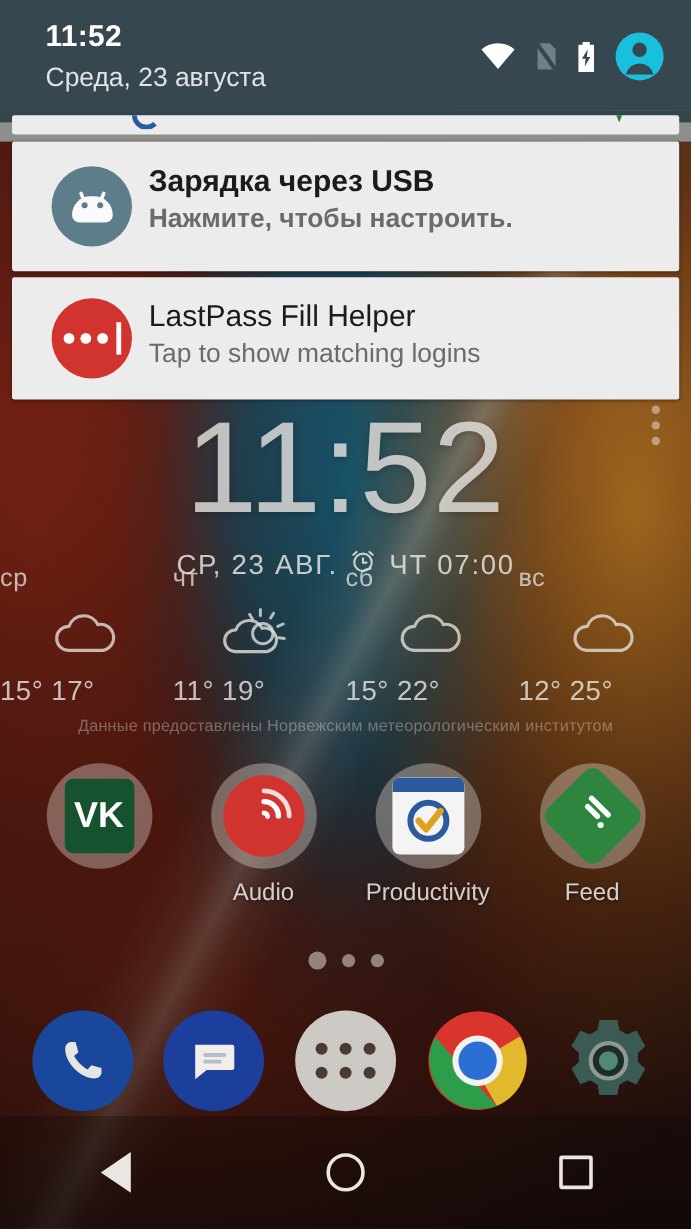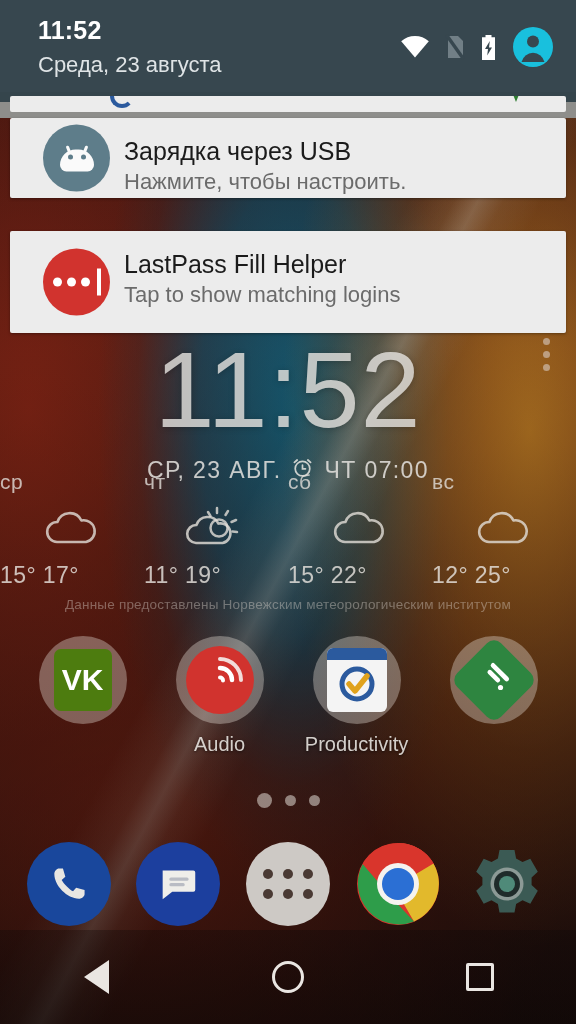--- a/index.html
+++ b/index.html
@@ -80,21 +80,21 @@
     position:absolute; right:42px; top:-14px; width:16px; height:20px;
     background:#2f7d32; clip-path:polygon(50% 100%,0 0,100% 0);
   }
 
   .notif {
     position:absolute; left:10px; width:556px;
     background:#ececec;
     border-radius:2px;
     box-shadow:0 1px 3px rgba(0,0,0,0.35);
   }
-  #notif-usb { top:118px; height:80px; }
+  #notif-usb { top:118px; height:108px;font-weight:bold; }
   #notif-lastpass { top:231px; height:102px; }
 
   .notif-icon {
     position:absolute; left:33px; top:50%; transform:translateY(-50%);
     width:67px; height:67px; border-radius:50%;
     display:flex; align-items:center; justify-content:center;
   }
   .notif-body { position:absolute; left:114px; top:17px; right:16px; }
   .notif-title { color:#1b1b1b; font-size:25px; line-height:32px; white-space:nowrap; }
   .notif-text  { color:#6b6b6b; font-size:22px; line-height:30px; white-space:nowrap; }
@@ -162,21 +162,21 @@
     background:rgba(226,218,210,0.38);
     display:flex; align-items:center; justify-content:center;
     position:relative; overflow:hidden;
   }
   .folder-lbl {
     margin-top:9px; color:rgba(236,232,228,0.88); font-size:20px;
     text-shadow:0 1px 3px rgba(0,0,0,0.55);
   }
 
   
-  .vk { width:58px; height:62px; background:#4d7c0f; border-radius:7px;
+  .vk { width:58px; height:62px; background:#14532d; border-radius:7px;
         display:flex; align-items:center; justify-content:center;
         color:#fff; font-size:30px; font-weight:bold; font-family:"Liberation Sans", sans-serif;}
   
   .prod { width:60px; height:64px; background:#f4f4f4; border-radius:6px; position:relative; overflow:hidden; }
   .prod .bar { position:absolute; top:0; left:0; right:0; height:12px; background:#2b5a9e; }
   
   .pc { width:68px; height:68px; border-radius:50%; background:#d1332e; position:relative; }
   
   .fd { width:62px; height:62px; background:#2e8540; border-radius:10px; transform:rotate(45deg);
         display:flex; align-items:center; justify-content:center; }
@@ -331,20 +331,21 @@
       <div class="fd">
         <svg width="38" height="38" viewBox="0 0 38 38" style="transform:rotate(-45deg);">
           <g fill="#fff">
             <rect x="6" y="6" width="24" height="4.6" rx="2.3" transform="rotate(45 18 18)"></rect>
             <rect x="11" y="13" width="16" height="4.6" rx="2.3" transform="rotate(45 19 15)"></rect>
             <circle cx="25.5" cy="26.5" r="2.6"></circle>
           </g>
         </svg>
       </div>
     </div>
+    <div class="folder-lbl">Feed</div>
   </div>
 
 </div>
 
 <div id="page-dots">
   <i class="active"></i>
   <i class="small"></i>
   <i class="small"></i>
 </div>
 

